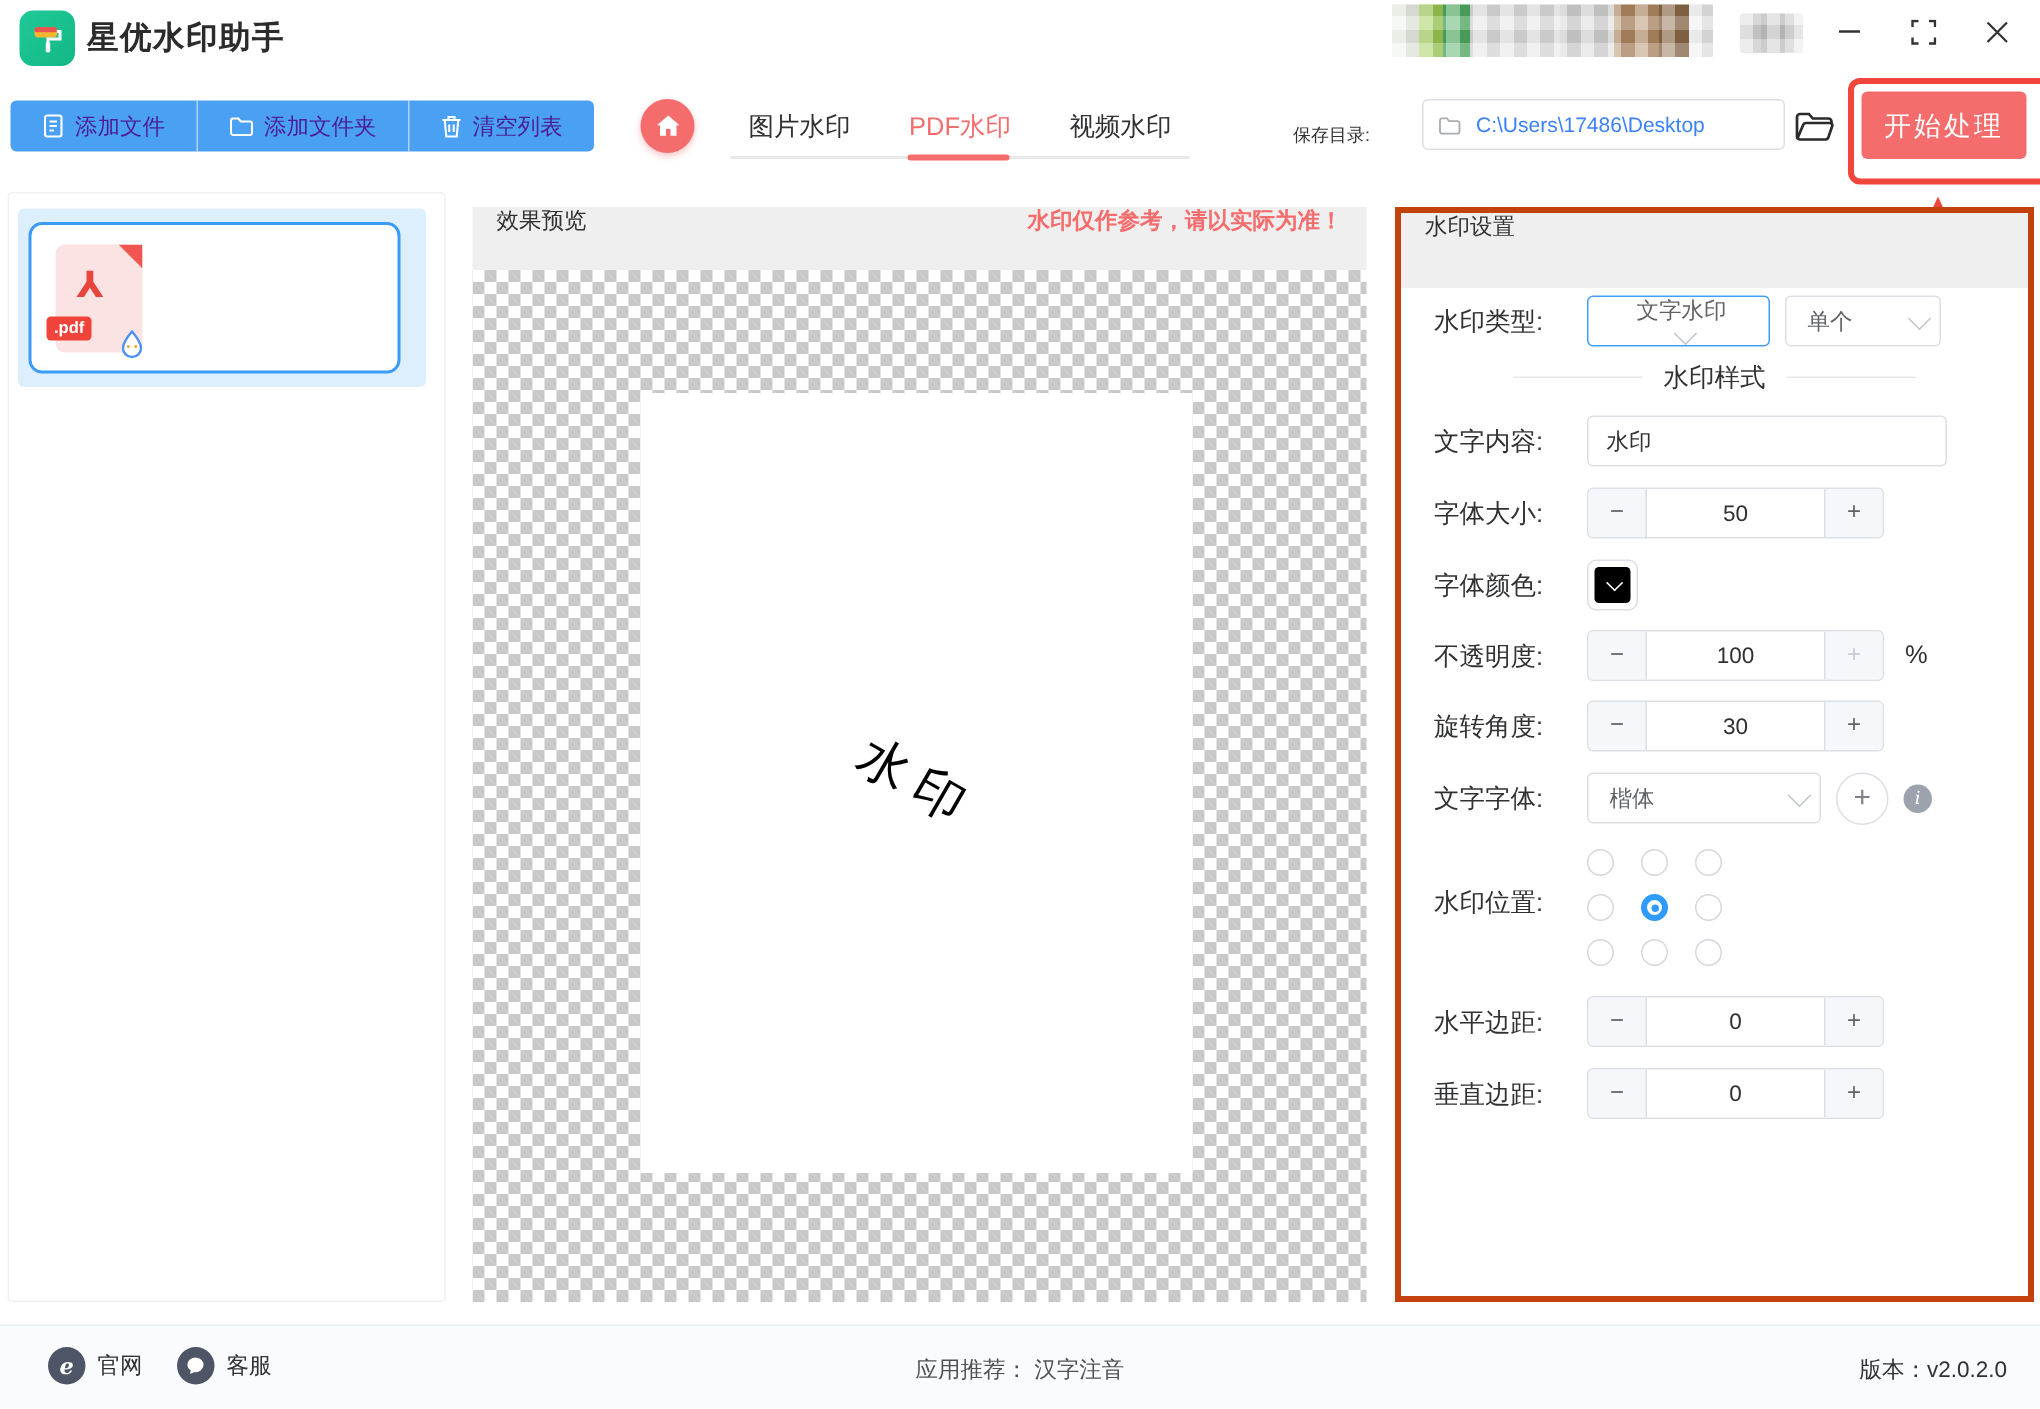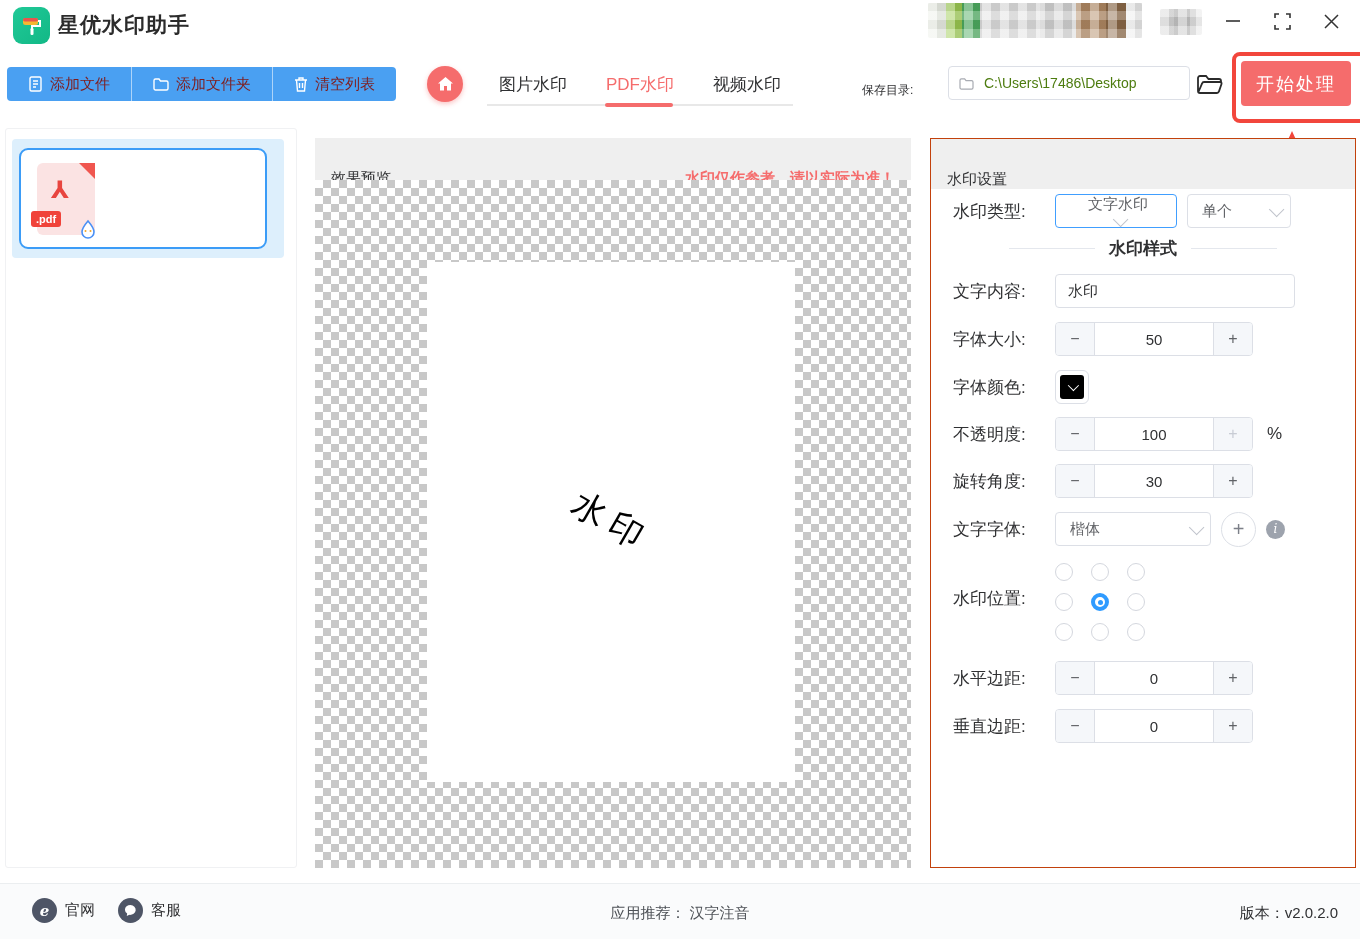--- a/index.html
+++ b/index.html
@@ -16,34 +16,34 @@
     background:linear-gradient(90deg,#eef2e9 0 18px,#9ccb52 18px 34px,#4fae62 34px 52px,#e2e2e2 52px 112px,#d6d6d6 112px 148px,#b28a64 148px 178px,#8d6a48 178px 198px,#ececec 198px 100%);}
   .mosaic2{left:1160px;top:9px;width:42px;height:26px;
     background:linear-gradient(90deg,#d9d9d9 0 14px,#c9c9c9 14px 30px,#e6e6e6 30px 100%);}
   .mosaic::after{content:"";position:absolute;inset:0;
     background:repeating-linear-gradient(90deg,rgba(255,255,255,.35) 0 9px,rgba(0,0,0,.05) 9px 18px),
                repeating-linear-gradient(0deg,rgba(255,255,255,.25) 0 9px,rgba(0,0,0,.06) 9px 18px);}
   .winbtn{width:30px;height:26px;top:8px;display:flex;align-items:center;justify-content:center;cursor:pointer;}
 
   
   .btn-group{left:7px;top:67px;height:34px;display:flex;background:#4aa0f2;border-radius:4px;overflow:hidden;}
-  .btn-group .tb-btn{display:flex;align-items:center;gap:7px;color:#7f1d1d;font-size:15px;padding:0 21px;cursor:pointer;}
+  .btn-group .tb-btn{display:flex;align-items:center;gap:7px;color:#4c1d95;font-size:15px;padding:0 21px;cursor:pointer;}
   .btn-group .tb-btn + .tb-btn{border-left:1px solid rgba(255,255,255,.55);}
   .home-btn{left:427px;top:66px;width:36px;height:36px;border-radius:50%;background:#f56c6c;
     display:flex;align-items:center;justify-content:center;cursor:pointer;box-shadow:0 2px 5px rgba(245,108,108,.4);}
   .tabs{left:487px;top:67px;width:306px;height:40px;display:flex;justify-content:space-between;}
   .tab{font-size:17px;color:#303133;padding:6px 12px;cursor:pointer;}
   .tab.active{color:#f56c6c;}
   .tab-track{left:487px;top:104px;width:306px;height:2px;background:#e8e8e8;}
   .tab-ink{left:605px;top:103px;width:68px;height:4px;background:#f56c6c;border-radius:2px;}
 
   .save-label{left:862px;top:73px;font-size:12px;color:#303133;line-height:34px;}
   .save-input{left:948px;top:66px;width:242px;height:34px;border:1px solid #dcdfe6;border-radius:4px;
     box-sizing:border-box;display:flex;align-items:center;gap:8px;padding:0 10px;background:#fff;}
-  .save-input input{border:0;outline:none;font-size:14px;color:#4d7c0f;width:100%;background:transparent;
+  .save-input input{border:0;outline:none;font-size:14px;color:#3b82f6;width:100%;background:transparent;
     font-family:"Liberation Sans",sans-serif;}
   .browse-btn{left:1194px;top:70px;width:30px;height:28px;display:flex;align-items:center;justify-content:center;cursor:pointer;}
   .start-btn{left:1241px;top:61px;width:110px;height:45px;background:#f56c6c;color:#fff;font-size:18px;
     border:none;border-radius:4px;cursor:pointer;letter-spacing:2px;font-family:"Liberation Sans",sans-serif;}
   .annot-box{left:1232px;top:52px;width:134px;height:63px;border:4px solid #f2463c;border-radius:8px;pointer-events:none;}
   .annot-arrow{left:1240px;top:125px;pointer-events:none;}
 
   
   .file-panel{left:5px;top:128px;width:292px;height:740px;background:#fff;border:1px solid #f0f1f3;
     border-radius:3px;box-sizing:border-box;}
@@ -59,34 +59,34 @@
   .pdf-drop{position:absolute;right:-2px;bottom:-4px;}
   .file-meta{flex:1;display:flex;flex-direction:column;align-items:center;gap:3px;}
   .file-name{font-size:17px;font-weight:bold;color:#303133;}
   .file-size{font-size:15px;color:#5f6368;}
   .file-progress-row{display:flex;align-items:center;gap:10px;width:100%;justify-content:center;}
   .progress-track{width:105px;height:7px;background:#e9e9eb;border-radius:4px;}
   .file-pct{font-size:15px;color:#303133;}
 
   
   .preview{left:315px;top:138px;width:596px;height:730px;}
-  .panel-head{height:50px;background:#efefef;display:flex;align-items:flex-end;justify-content:space-between;
+  .panel-head{height:50px;background:#efefef;display:flex;align-items:flex-start;justify-content:space-between;
     padding:0 16px;box-sizing:border-box;font-family:Liberation Serif, serif;}
   .panel-head .ph-title{font-size:15px;color:#303133;}
   .panel-head .ph-notice{font-size:15px;font-weight:bold;color:#f56c6c;}
   .checker{position:absolute;left:0;top:42px;right:0;bottom:0;background-color:#fff;
     background-image:linear-gradient(45deg,#c8c8c8 25%,transparent 25%,transparent 75%,#c8c8c8 75%),
                      linear-gradient(45deg,#c8c8c8 25%,transparent 25%,transparent 75%,#c8c8c8 75%);
     background-size:16px 16px;background-position:0 0,8px 8px;}
   .page{position:absolute;left:112px;top:82px;width:368px;height:520px;background:#fff;}
   .wm{position:absolute;left:50%;top:50%;transform:translate(-50%,-50%) rotate(30deg);
     font-size:34px;letter-spacing:8px;color:#000;font-family:"DejaVu Serif","Liberation Serif",serif;white-space:nowrap;}
 
   
-  .settings{left:930px;top:138px;width:426px;height:730px;background:#fff;border:1px solid #c2410c;box-sizing:border-box;}
+  .settings{left:930px;top:138px;width:426px;height:730px;background:#fff;border:4px solid #c2410c;box-sizing:border-box;}
   .settings .panel-head{justify-content:flex-start;}
   .srow{position:absolute;left:0;width:100%;height:34px;display:flex;align-items:center;}
   .slabel{position:absolute;left:22px;font-size:17px;color:#303133;}
   .sctrl{position:absolute;left:124px;display:flex;align-items:center;gap:10px;}
   .sel{height:34px;border:1px solid #dcdfe6;border-radius:4px;background:#fff;box-sizing:border-box;
     display:flex;align-items:center;justify-content:space-between;padding:0 10px 0 14px;cursor:pointer;}
   .sel .sel-val{font-size:15px;color:#606266;}
   .chev{width:10px;height:10px;border-right:1.6px solid #c0c4cc;border-bottom:1.6px solid #c0c4cc;
     transform:rotate(45deg) translateY(-3px);flex:0 0 auto;}
   .sel.blue{border-color:#409eff;}
@@ -104,21 +104,21 @@
   .color-swatch{width:32px;height:32px;border:1px solid #dcdfe6;border-radius:6px;background:#fff;
     display:flex;align-items:center;justify-content:center;cursor:pointer;}
   .color-inner{width:24px;height:24px;background:#000;border-radius:3px;display:flex;align-items:center;justify-content:center;}
   .color-inner .chev{border-color:#fff;width:7px;height:7px;transform:rotate(45deg) translateY(-2px);}
   .add-font-btn{width:33px;height:33px;border:1px solid #dcdfe6;border-radius:50%;background:#fff;
     display:flex;align-items:center;justify-content:center;font-size:20px;color:#7d8089;cursor:pointer;}
   .info-icon{width:19px;height:19px;border-radius:50%;background:#9da3ad;color:#fff;display:flex;
     align-items:center;justify-content:center;font-size:12px;font-style:italic;font-family:"DejaVu Serif",serif;}
   .divider-row{position:absolute;left:0;width:100%;display:flex;align-items:center;justify-content:center;gap:14px;}
   .divider-row .line{height:1px;background:#e4e7ed;width:86px;}
-  .divider-row .dv-title{font-size:17px;font-weight:bold;color:#303133;}
+  .divider-row .dv-title{font-size:17px;font-weight:normal;color:#303133;}
   .pos-grid{position:absolute;left:124px;display:grid;grid-template-columns:repeat(3,18px);
     grid-template-rows:repeat(3,18px);gap:12px 18px;}
   .radio{width:18px;height:18px;border:1.5px solid #d4d7de;border-radius:50%;background:#fff;
     box-sizing:border-box;cursor:pointer;position:relative;}
   .radio.sel-r{border:4.5px solid #2f9bff;}
   .radio.sel-r::after{content:"";position:absolute;left:50%;top:50%;width:5px;height:5px;margin:-2.5px 0 0 -2.5px;
     background:#2f9bff;border-radius:50%;}
 
   
   .footer{left:0;top:883px;width:1360px;height:56px;background:#fafbfc;border-top:1px solid #ebeef0;}

